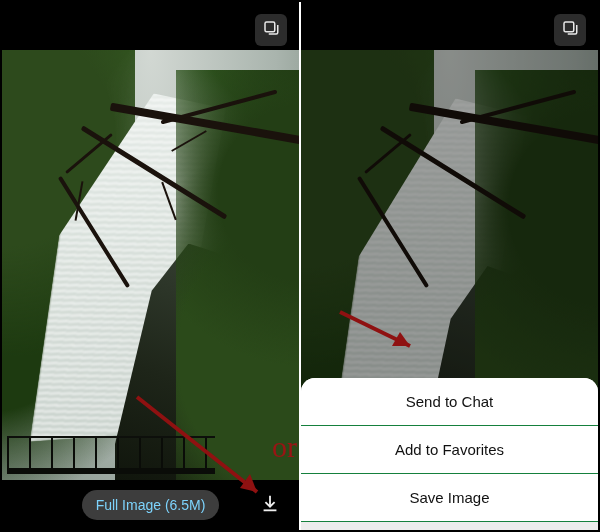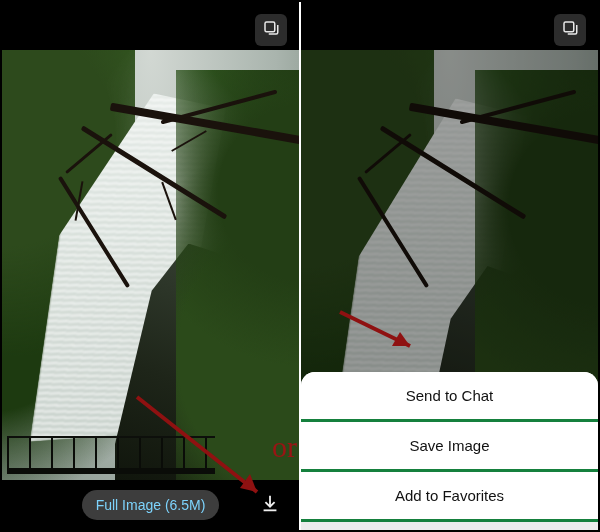--- a/index.html
+++ b/index.html
@@ -135,21 +135,21 @@
     background:#f3f3f3;
     border-radius:14px 14px 0 0;
     overflow:hidden;
   }
   .sheet-item {
     background:#fff;
     text-align:center;
     font-size:15px;
     color:#111;
     padding:15px 0;
-    border-bottom:3px solid #15803d;
+    border-bottom:1px solid #15803d;
     cursor:pointer;
   }
   .sheet-gap { height:8px; background:#ececec; }
   .sheet-item.cancel { color:#111; }
 
   
   .or-label {
     position:absolute; left:270px; top:396px;
     color:#9a1414; font-size:30px; font-weight:400;
     font-family: Georgia, serif;
@@ -224,22 +224,22 @@
       <span>
         <svg viewBox="0 0 24 24">
             <rect x="4" y="4" width="13" height="13" rx="2"></rect>
             <path d="M9 20h10a2 2 0 0 0 2-2V8"></path>
           </svg>
       </span>
     </div>
 
     <div class="sheet">
       <div class="sheet-item">Send to Chat</div>
+      <div class="sheet-item">Add to Favorites</div>
       <div class="sheet-item">Save Image</div>
-      <div class="sheet-item">Add to Favorites</div>
       <div class="sheet-gap"></div>
     </div>
   </div>
 
 </div>
 
 <div class="or-label">or</div>
 
 <svg class="arrow" style="left:120px; top:380px; width:170px; height:140px;" viewBox="0 0 170 140">
   <line x1="15" y1="15" x2="135" y2="110"></line>

